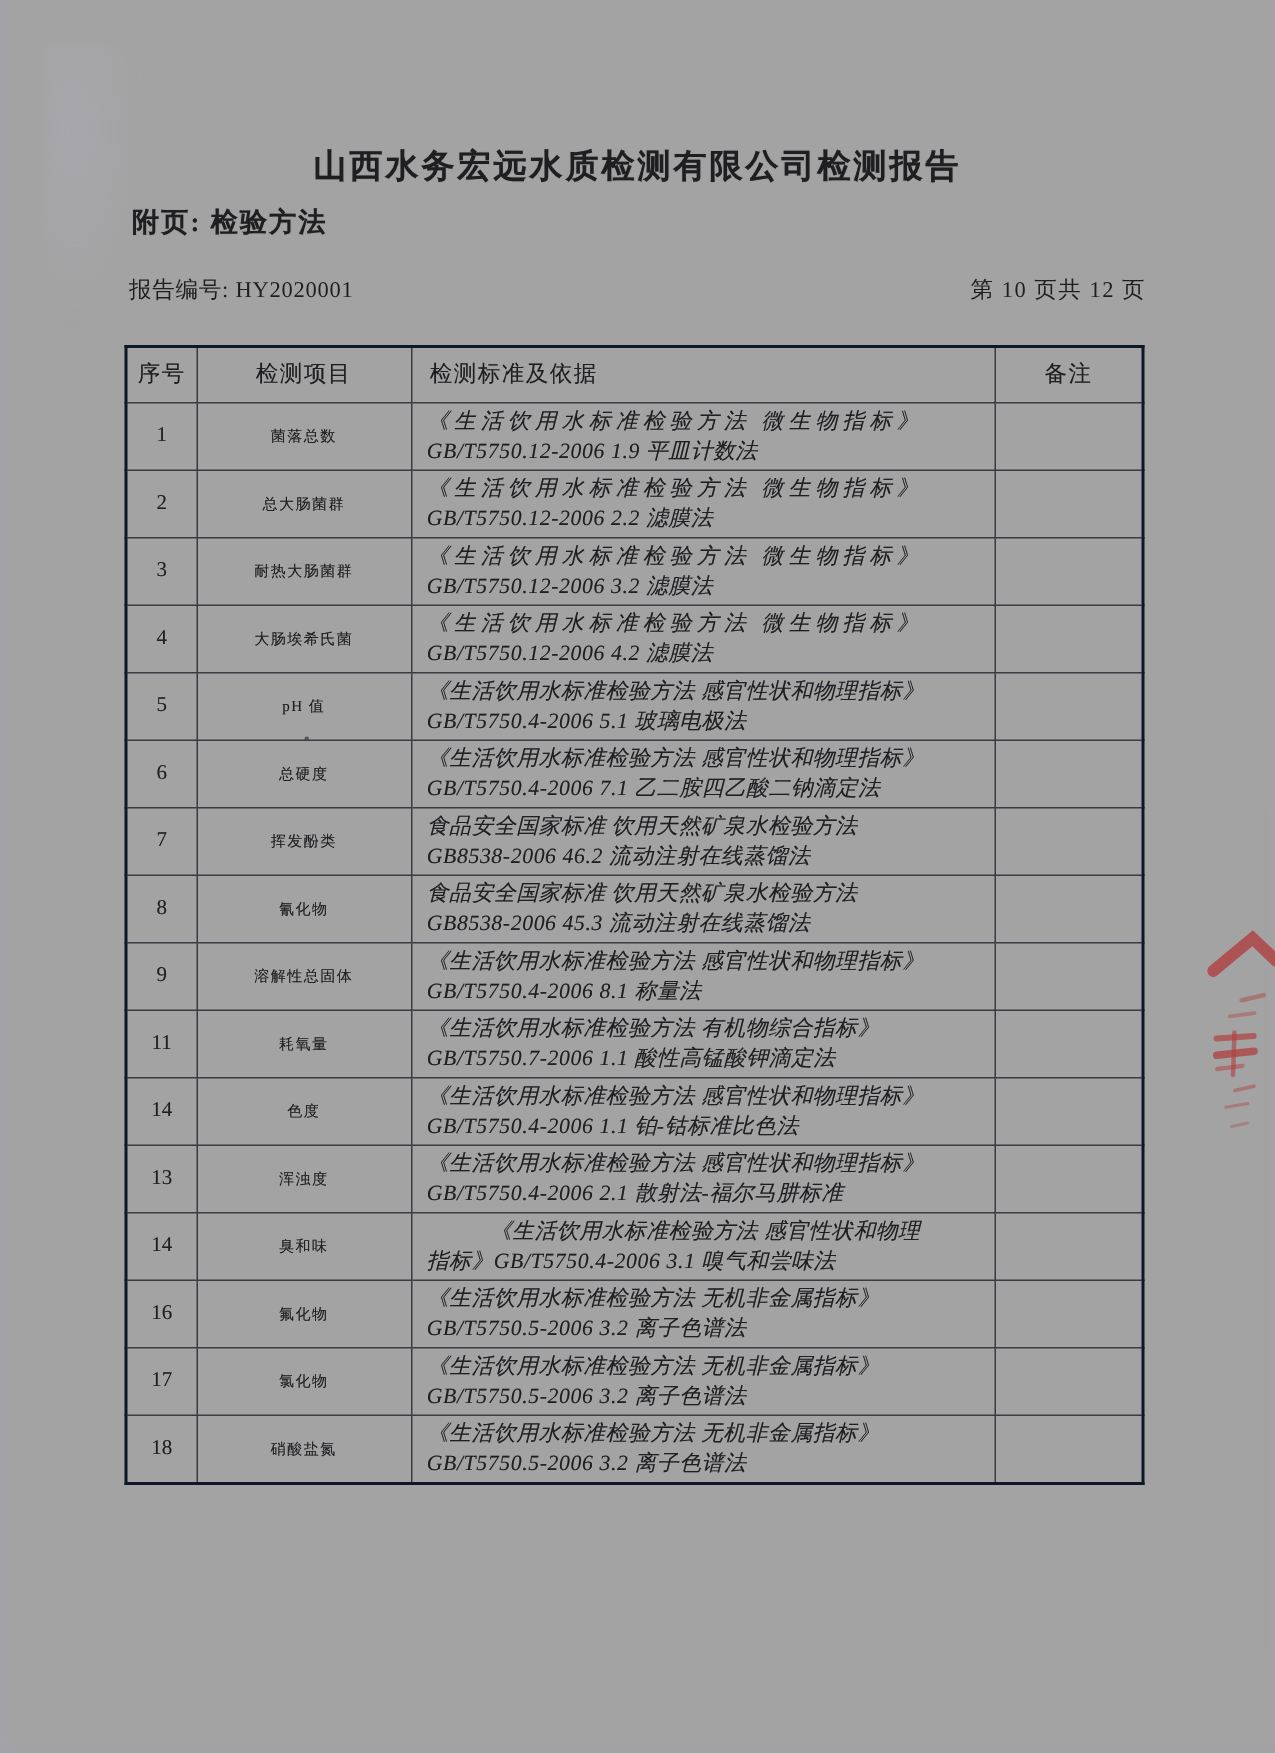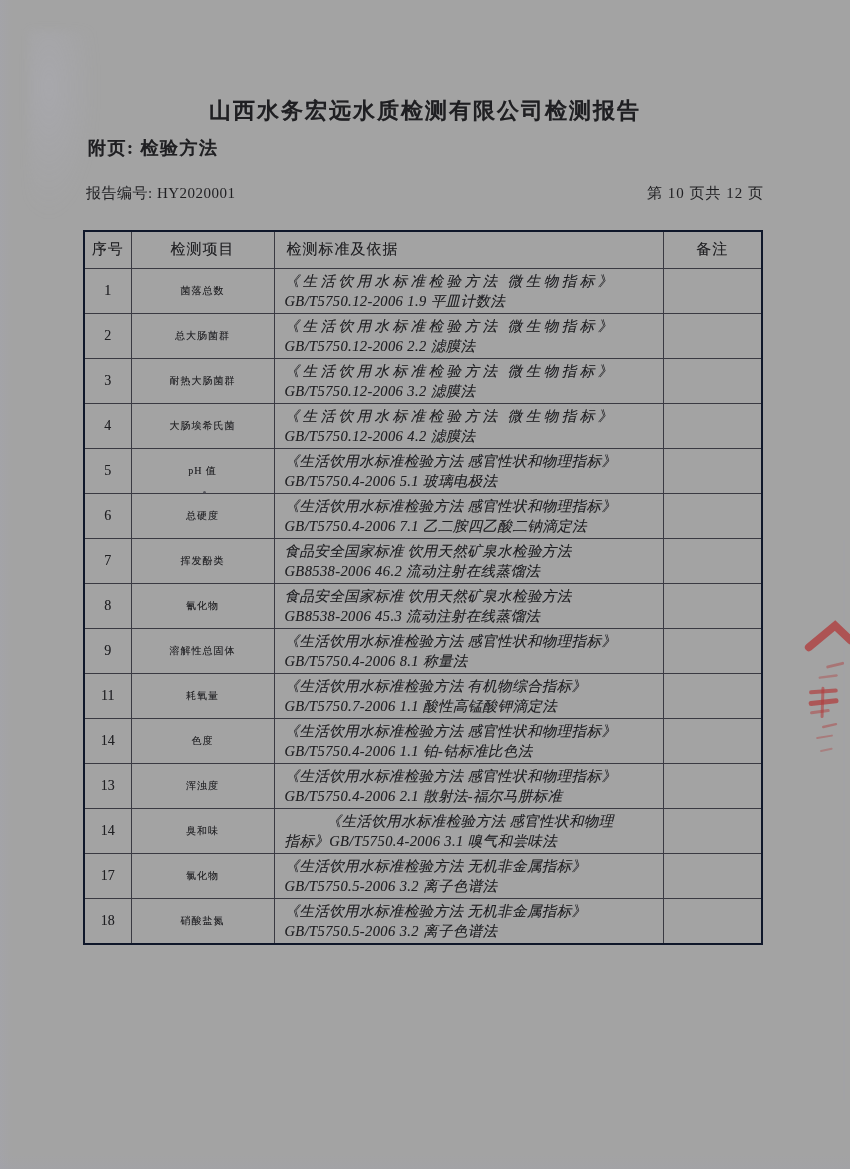--- a/index.html
+++ b/index.html
@@ -217,20 +217,29 @@
         <tr>
           <td class="seq">14</td>
           <td class="item">臭和味</td>
           <td class="std">
             <div class="ln indent">《生活饮用水标准检验方法 感官性状和物理</div>
             <div class="ln">指标》GB/T5750.4-2006 3.1 嗅气和尝味法</div>
           </td>
           <td class="remark"></td>
         </tr>
         <tr>
+          <td class="seq">16</td>
+          <td class="item">氟化物</td>
+          <td class="std">
+            <div class="ln">《生活饮用水标准检验方法 无机非金属指标》</div>
+            <div class="ln">GB/T5750.5-2006  3.2 离子色谱法</div>
+          </td>
+          <td class="remark"></td>
+        </tr>
+        <tr>
           <td class="seq">17</td>
           <td class="item">氯化物</td>
           <td class="std">
             <div class="ln">《生活饮用水标准检验方法 无机非金属指标》</div>
             <div class="ln">GB/T5750.5-2006  3.2 离子色谱法</div>
           </td>
           <td class="remark"></td>
         </tr>
         <tr>
           <td class="seq">18</td>

